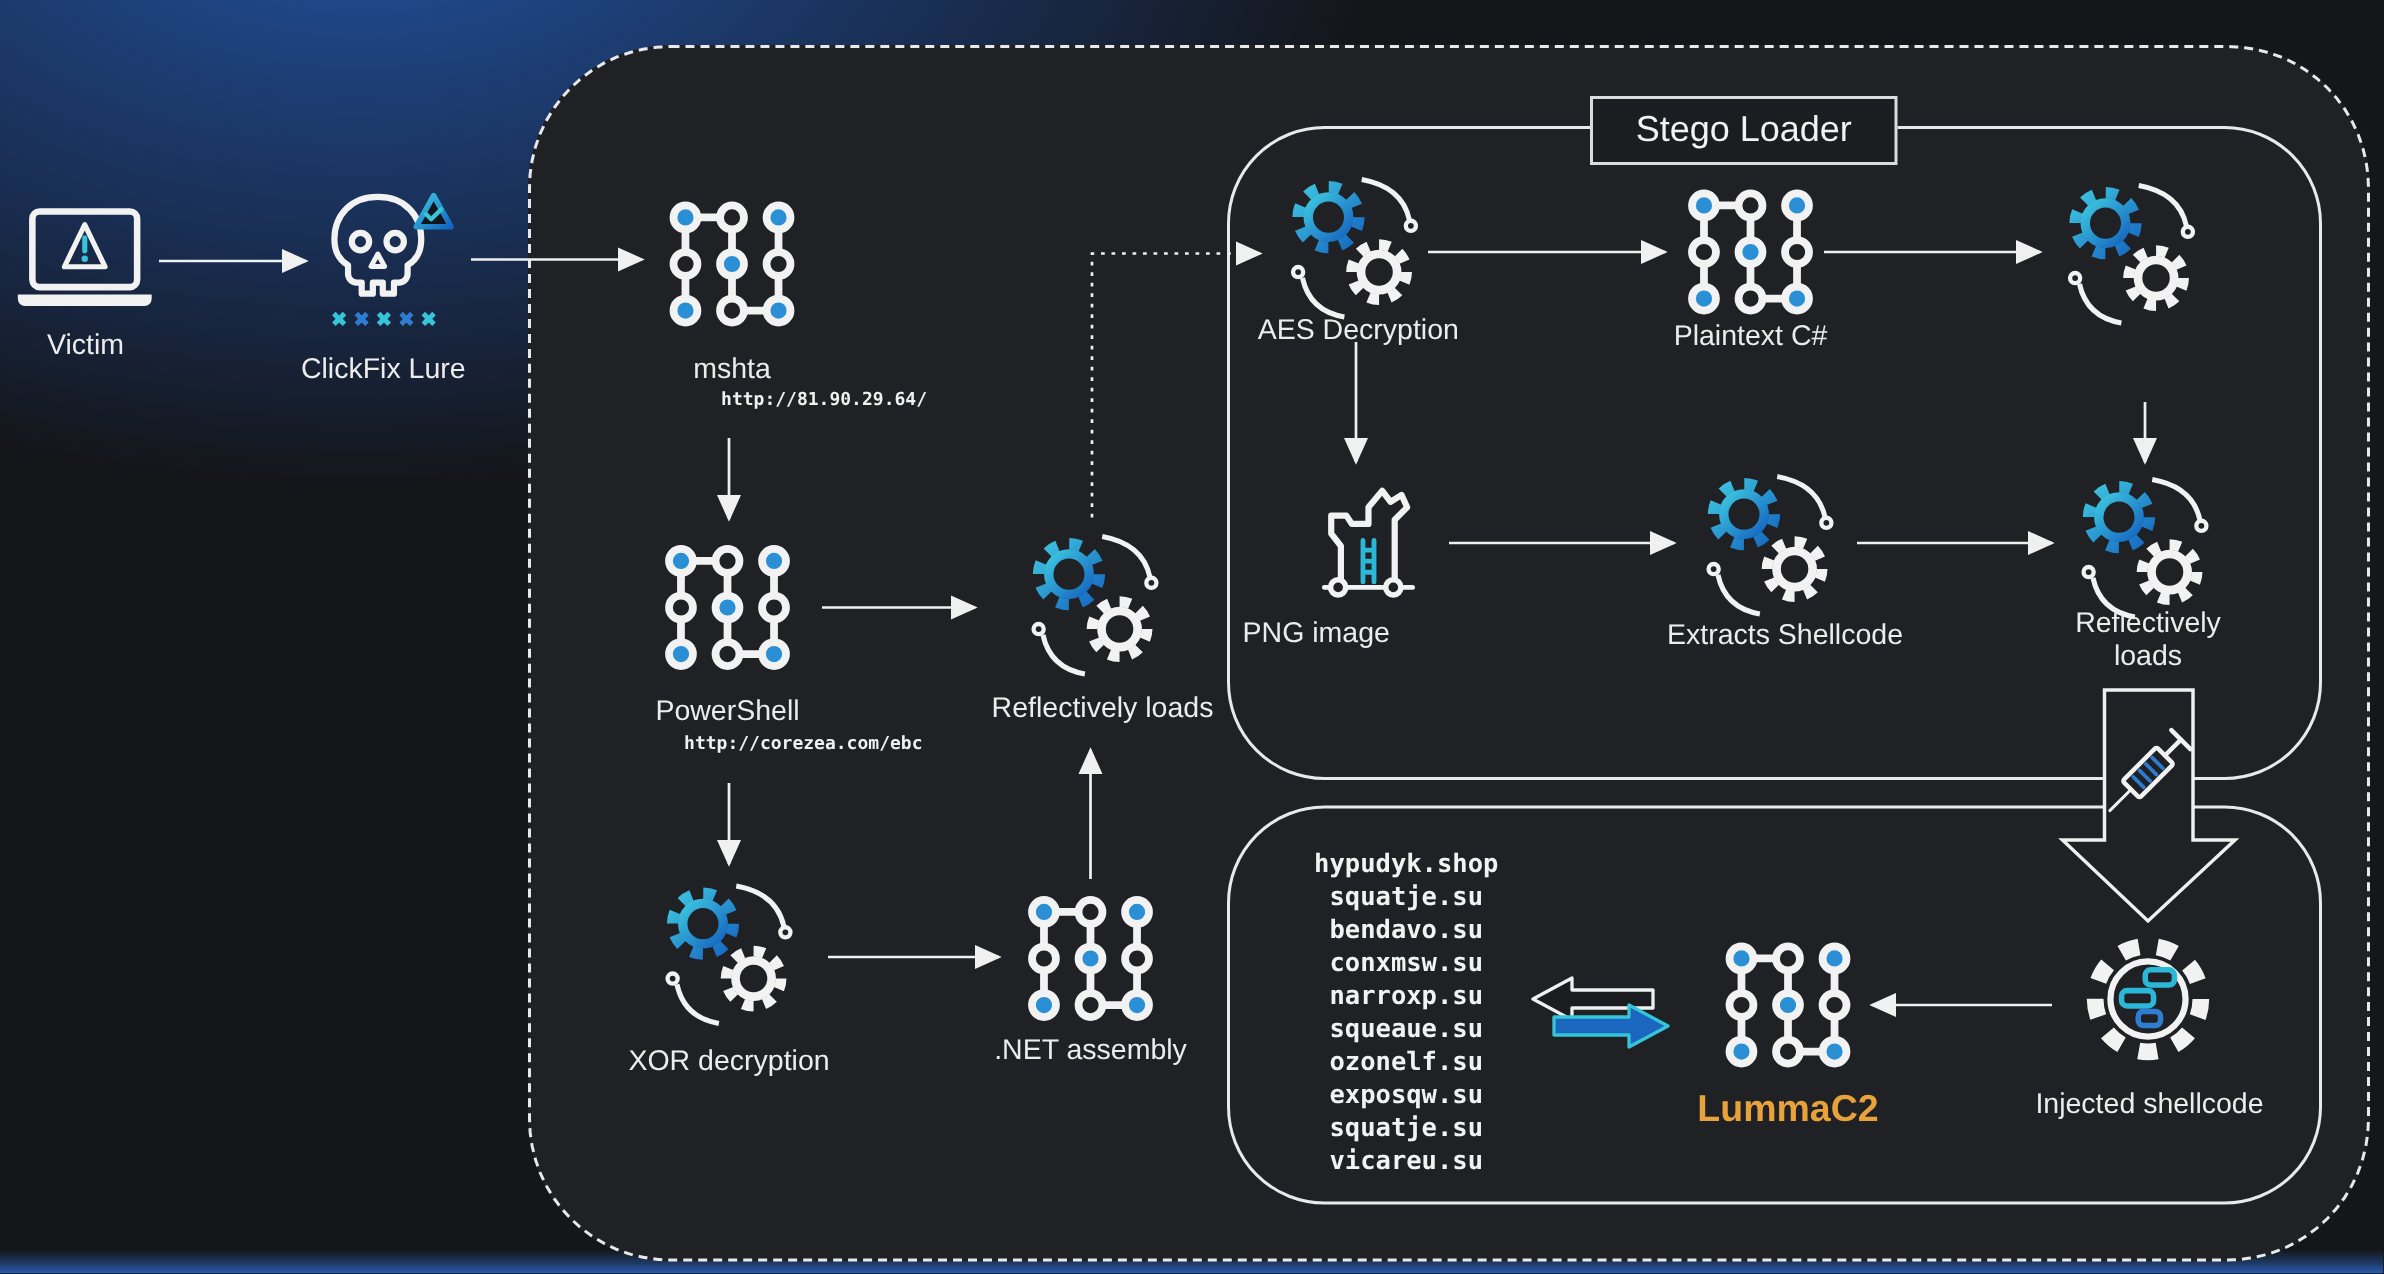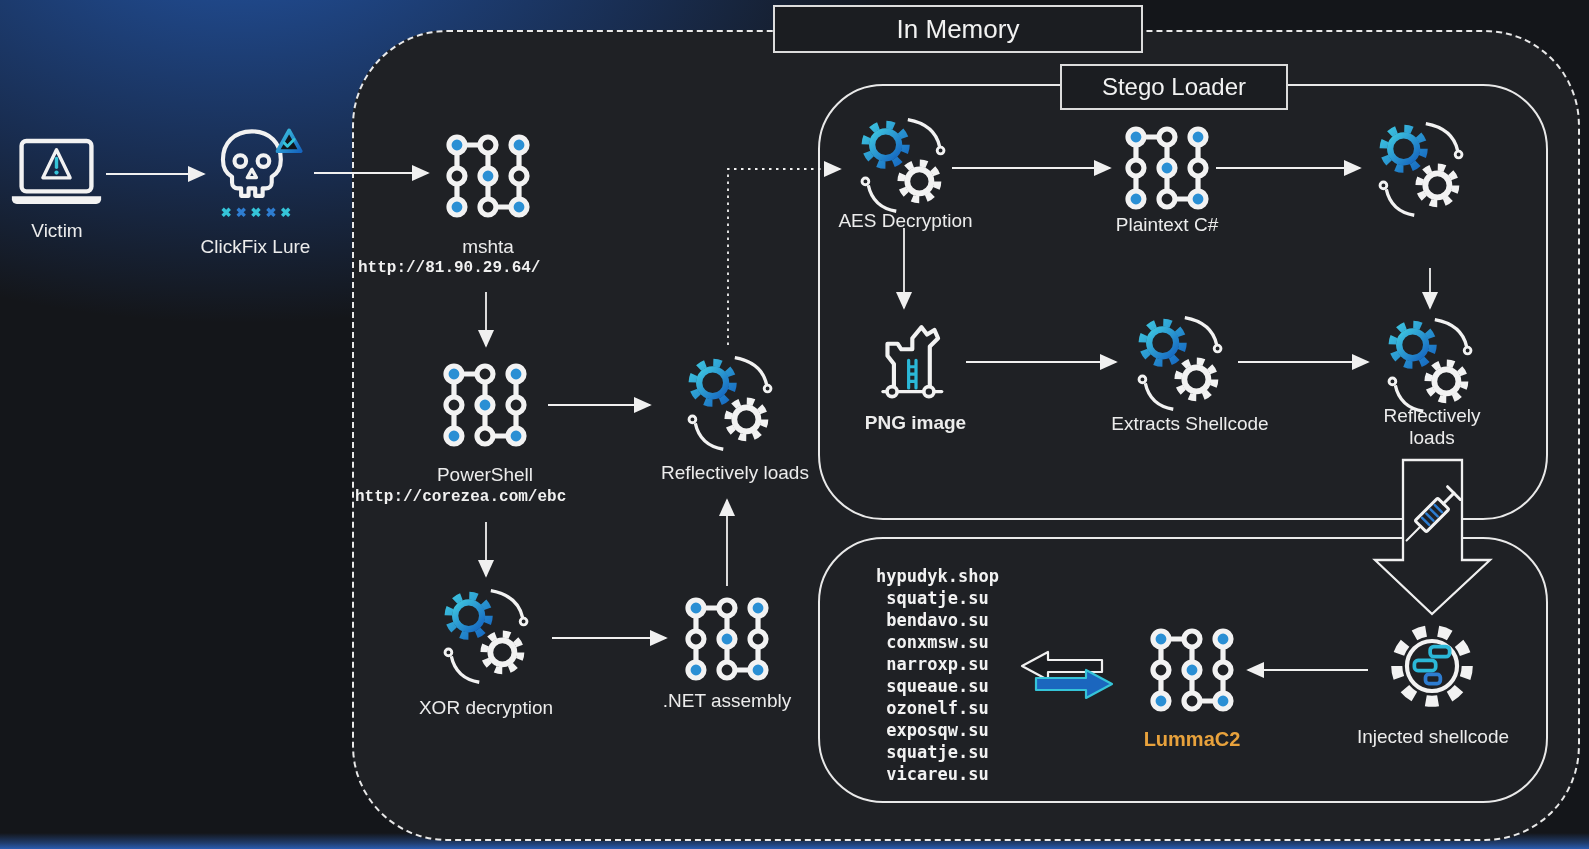--- a/index.html
+++ b/index.html
@@ -17,26 +17,26 @@
   .label-box{
     position:absolute;box-sizing:border-box;background:#1b1d21;border:2px solid #dcdcdc;
     display:flex;align-items:center;justify-content:center;z-index:5;color:#f2f2f2;
   }
   .overlay{position:absolute;left:0;top:0;z-index:3;pointer-events:none;}
   .node{position:absolute;z-index:4;}
   .nlabel{
     position:absolute;z-index:4;text-align:center;font-size:19px;line-height:22px;color:#ececec;
   }
   .mono{font-family:"DejaVu Sans Mono",monospace;font-weight:bold;}
-  .url{position:absolute;z-index:4;text-align:left;font-size:16px;color:#f0f0f0;font-family:Liberation Mono, monospace;}
+  .url{position:absolute;z-index:4;text-align:right;font-size:12px;color:#f0f0f0;}
   .domains{
     position:absolute;z-index:4;text-align:center;font-size:17px;line-height:22px;color:#f2f2f2;
     font-family:"DejaVu Sans Mono",monospace;font-weight:bold;
   }
-  .lumma{color:#e8a23c;font-weight:bold;font-size:20px;}
+  .lumma{color:#e8a23c;font-weight:bold;font-size:25px;}
   .dots{position:absolute;z-index:4;text-align:center;font-size:13px;letter-spacing:4px;font-weight:bold;}
   .dots span:nth-child(odd){color:#35c4d8;}
   .dots span:nth-child(even){color:#2e7dd1;}
   .exl{font-family:"DejaVu Sans Mono",monospace;font-weight:bold;font-size:22px;}
   .im{font-size:26px;}
   .sl{font-size:24px;}
 </style>
 </head>
 <body>
 
@@ -160,24 +160,21 @@
         <line x1="-16" y1="0" x2="-31" y2="0" stroke-width="3"></line>
         <line x1="-31" y1="-9" x2="-31" y2="9" stroke-width="3"></line>
         <line x1="16" y1="0" x2="36" y2="0" stroke-width="2"></line>
       </g>
     </g>
 
     <path d="M1022,666 L1048,652 V660 H1102 V672 H1048 V680 Z" fill="#1b1d21" stroke="#f0f0f0" stroke-width="2.2" stroke-linejoin="round"></path>
     <path d="M1112,684 L1086,670 V678 H1036 V690 H1086 V698 Z" fill="#1b66be" stroke="#35c4d8" stroke-width="2.2" stroke-linejoin="round"></path>
   </svg>
 
-  <div class="label-box im" style="left:773px;top:5px;width:370px;height:48px;">
-    <span>In Memory</span>
-  </div>
-  <div class="label-box sl" style="left:1060px;top:64px;width:228px;height:46px;">
+  <div class="label-box sl" style="left:1060px;top:64px;width:205px;height:46px;">
     <span>Stego Loader</span>
   </div>
 
   <div class="node" style="left:8px;top:138px;">
     <svg width="97" height="70">
         <use href="#laptop"></use>
       </svg>
   </div>
   <div class="nlabel" style="left:13px;top:220px;width:88px;">Victim</div>
 
@@ -246,21 +243,21 @@
     <svg width="106" height="106">
         <use href="#gears"></use>
       </svg>
   </div>
 
   <div class="node" style="left:870px;top:318px;">
     <svg width="92" height="92">
         <use href="#horse"></use>
       </svg>
   </div>
-  <div class="nlabel" style="left:853px;top:412px;width:125px;font-weight:bold;">PNG image</div>
+  <div class="nlabel" style="left:815px;top:412px;width:125px;">PNG image</div>
 
   <div class="node" style="left:1127px;top:310px;">
     <svg width="106" height="106">
         <use href="#gears"></use>
       </svg>
   </div>
   <div class="nlabel" style="left:1090px;top:413px;width:200px;text-align:center;">Extracts Shellcode</div>
 
   <div class="node" style="left:1377px;top:312px;">
     <svg width="106" height="106">

